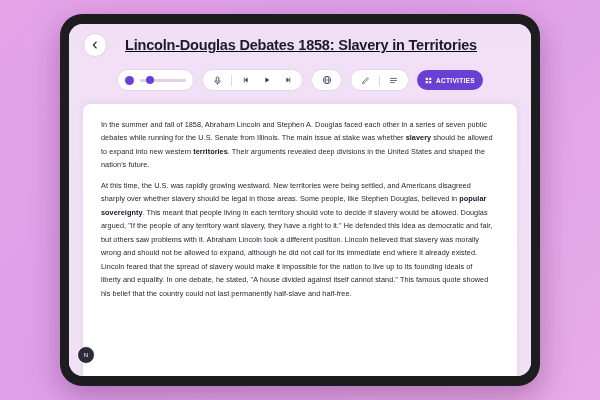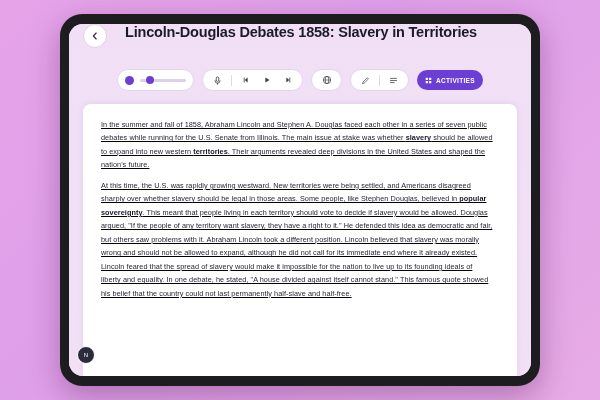--- a/index.html
+++ b/index.html
@@ -42,22 +42,24 @@
   .screen-inner {
     position: absolute;
     inset: 0;
     background: linear-gradient(180deg, #f0dff5 0%, #f2e1f6 100%);
   }
   
   .header {
     position: relative;
     height: 42px;
     display: flex;
+    align-items: center;
     padding: 0 14px;
     box-sizing: border-box;
+    text-decoration: underline;
   }
   .back-btn {
     width: 22px;
     height: 22px;
     border-radius: 50%;
     background: #ffffff;
     border: 1px solid #e0cfe6;
     display: flex;
     align-items: center;
     justify-content: center;
@@ -155,21 +157,20 @@
     left: 14px;
     right: 14px;
     top: 80px;
     bottom: 0;
     background: #ffffff;
     border-radius: 8px 8px 0 0;
     box-shadow: 0 -1px 6px rgba(90, 40, 110, 0.08);
     overflow: hidden;
     padding: 14px 24px 0 18px;
     box-sizing: border-box;
-    text-decoration: underline;
   }
   .para {
     font-size: 7.3px;
     line-height: 1.85;
     color: #262636;
     margin: 0 0 7px 0;
     text-align: left;
     letter-spacing: 0.05px;
   }
   .para b { font-weight: bold; color: #16162a; }

